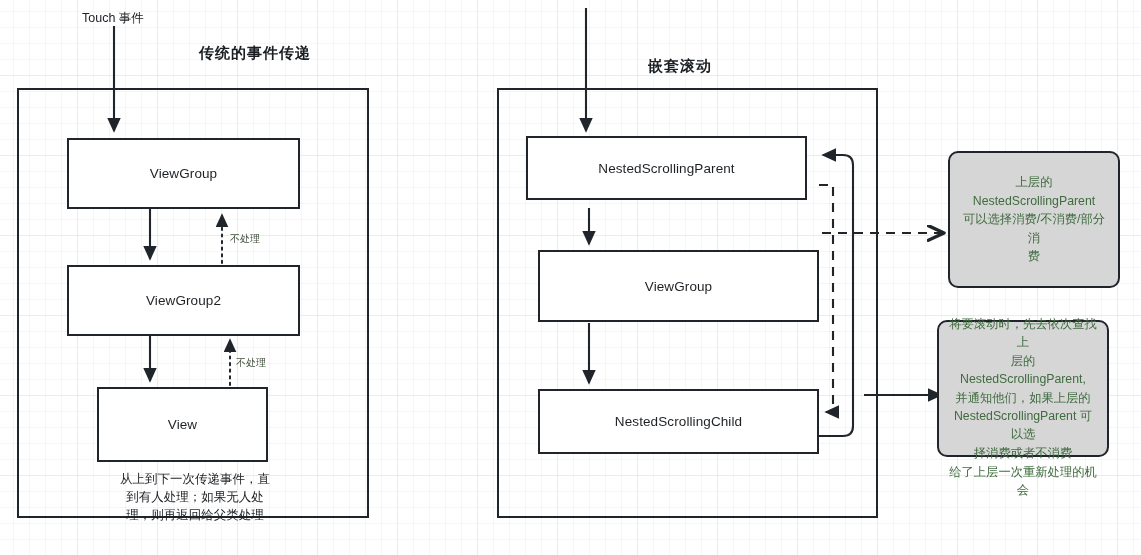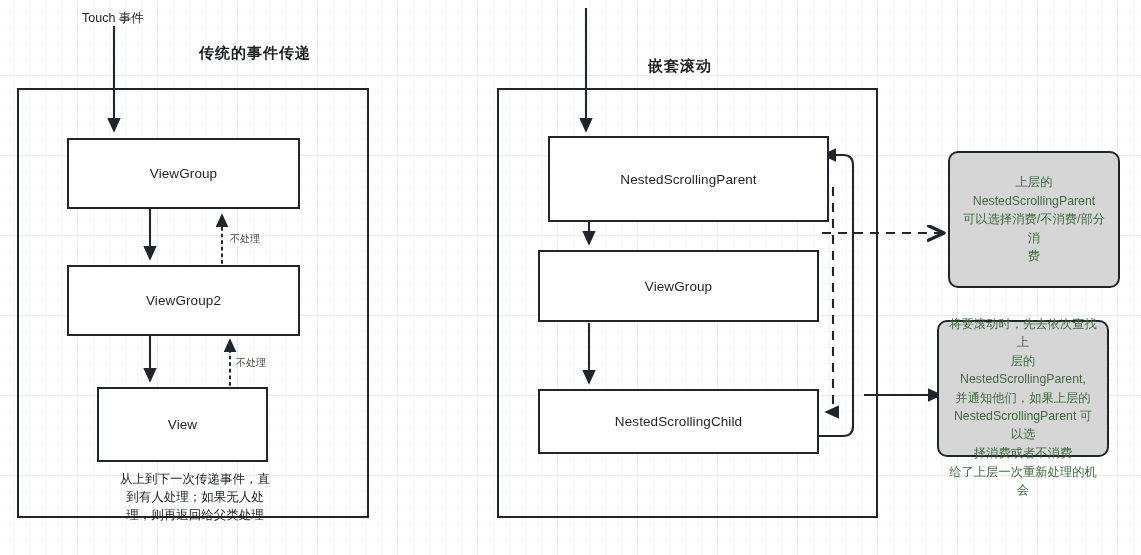--- a/index.html
+++ b/index.html
@@ -149,21 +149,21 @@
   <div class="abs edge-label" style="left:236px;top:356px;">不处理</div>
 
   <div class="abs caption" style="left:75px;top:470px;width:240px;white-space:pre-line;">从上到下一次传递事件，直
 到有人处理；如果无人处
 理，则再返回给父类处理</div>
 
   <div class="abs panel-title" style="left:600px;top:57px;width:160px;">嵌套滚动</div>
 
   <div class="abs outer-box" style="left:497px;top:88px;width:381px;height:430px;"></div>
 
-  <div class="abs node-box" style="left:548px;top:136px;width:281px;height:86px;">NestedScrollingParent</div>
+  <div class="abs node-box" style="left:526px;top:136px;width:281px;height:64px;">NestedScrollingParent</div>
 
   <div class="abs node-box" style="left:538px;top:250px;width:281px;height:72px;">ViewGroup</div>
 
   <div class="abs node-box" style="left:538px;top:389px;width:281px;height:65px;">NestedScrollingChild</div>
 
   <div class="abs note-box" style="left:948px;top:151px;width:172px;height:137px;">
     <div class="note-text">上层的 NestedScrollingParent
 可以选择消费/不消费/部分消
 费</div>
   </div>

